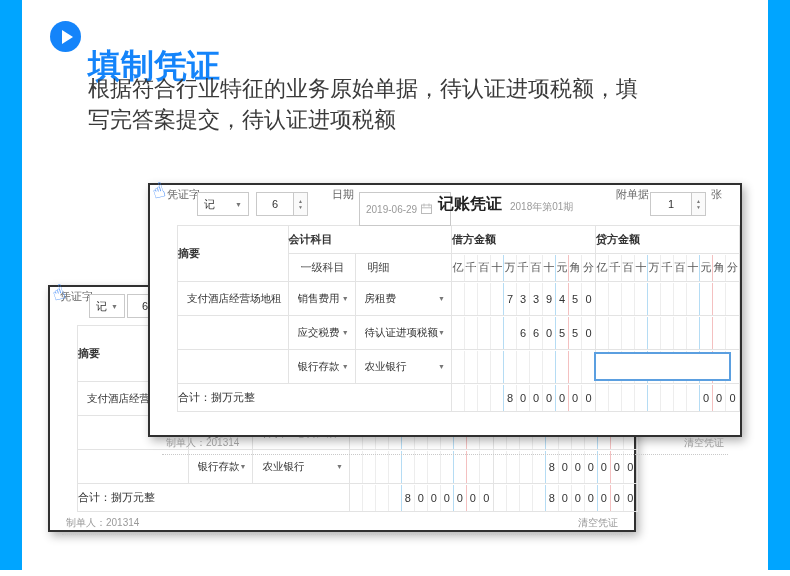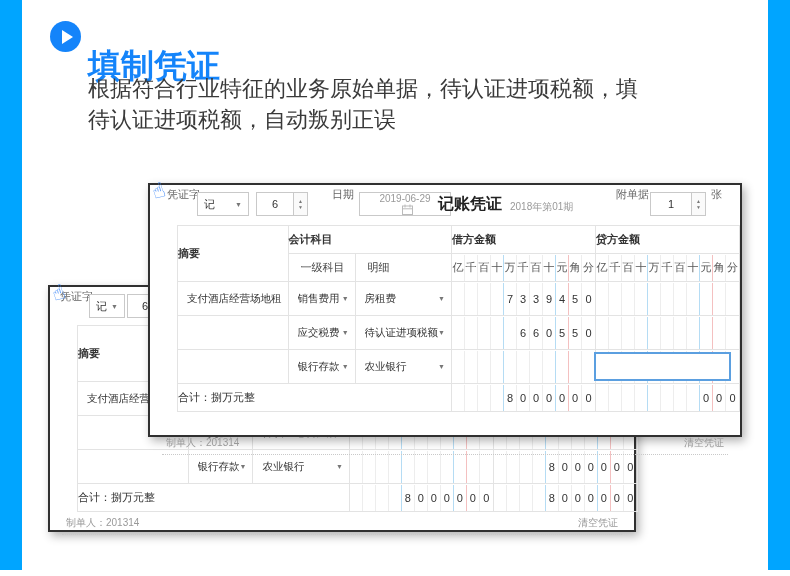--- a/index.html
+++ b/index.html
@@ -27,21 +27,21 @@
   .vh-label{position:absolute;top:2px;font-size:11px;color:#666;white-space:nowrap;}
   .box{position:absolute;top:7px;height:24px;box-sizing:border-box;border:1px solid #c9c9c9;
        background:#fff;font-size:11px;color:#333;display:flex;align-items:center;}
   .select-box{justify-content:space-between;padding:0 6px;}
   .caret{font-size:7px;color:#777;line-height:1;}
   .num-box{justify-content:center;}
   .stepper{position:absolute;top:7px;width:14px;height:24px;box-sizing:border-box;border:1px solid #c9c9c9;
            border-left:none;background:#fafafa;display:flex;flex-direction:column;align-items:center;
            justify-content:center;color:#777;}
   .stepper span{font-size:5px;line-height:6px;}
-  .date-box{padding:0 6px;color:#999;font-size:10px;flex-direction:column;}
+  .date-box{padding:16px 6px;color:#999;font-size:10px;}
   .doc-title{position:absolute;top:9px;font-size:16px;font-weight:bold;color:#222;white-space:nowrap;}
   .period{position:absolute;top:15px;font-size:10px;color:#999;white-space:nowrap;}
 
   table.vt{border-collapse:collapse;margin-left:27px;margin-top:0;table-layout:fixed;}
   .vt th,.vt td{border:1px solid #e3e3e3;padding:0;font-weight:normal;box-sizing:border-box;}
   .vt tr.h1{height:28px;} .vt tr.h2{height:28px;} .vt tr.b{height:34px;} .vt tr.t{height:28px;}
   .vt th{font-size:11px;color:#333;font-weight:bold;text-align:left;}
   .vt th.plain{font-weight:normal;color:#444;padding-left:12px;}
   .col-sum{width:90px;} .col-sub{width:89px;} .col-det{width:86px;} .col-amt{width:143px;}
   .tcell{font-size:10.5px;color:#333;text-align:center;}
@@ -70,21 +70,21 @@
 <div class="stage">
   <div class="bar left"></div>
   <div class="bar right"></div>
 
   <div class="play">
       <span class="tri"></span>
     </div>
   <div class="sec-title">填制凭证</div>
   <div class="desc">
     <div>根据符合行业特征的业务原始单据，待认证进项税额，填</div>
-    <div>待认证进项税额，自动叛别正误</div>
+    <div>写完答案提交，待认证进项税额</div>
   </div>
 
   <div id="voucher-back" class="voucher v-back">
       <div class="v-header">
         <span class="hand">☝</span>
         <span class="vh-label" style="left: 10px;">凭证字</span>
         <div class="box select-box" style="left: 39px; width: 36px;">
           <span>记</span>
           <span class="caret">▼</span>
         </div>

